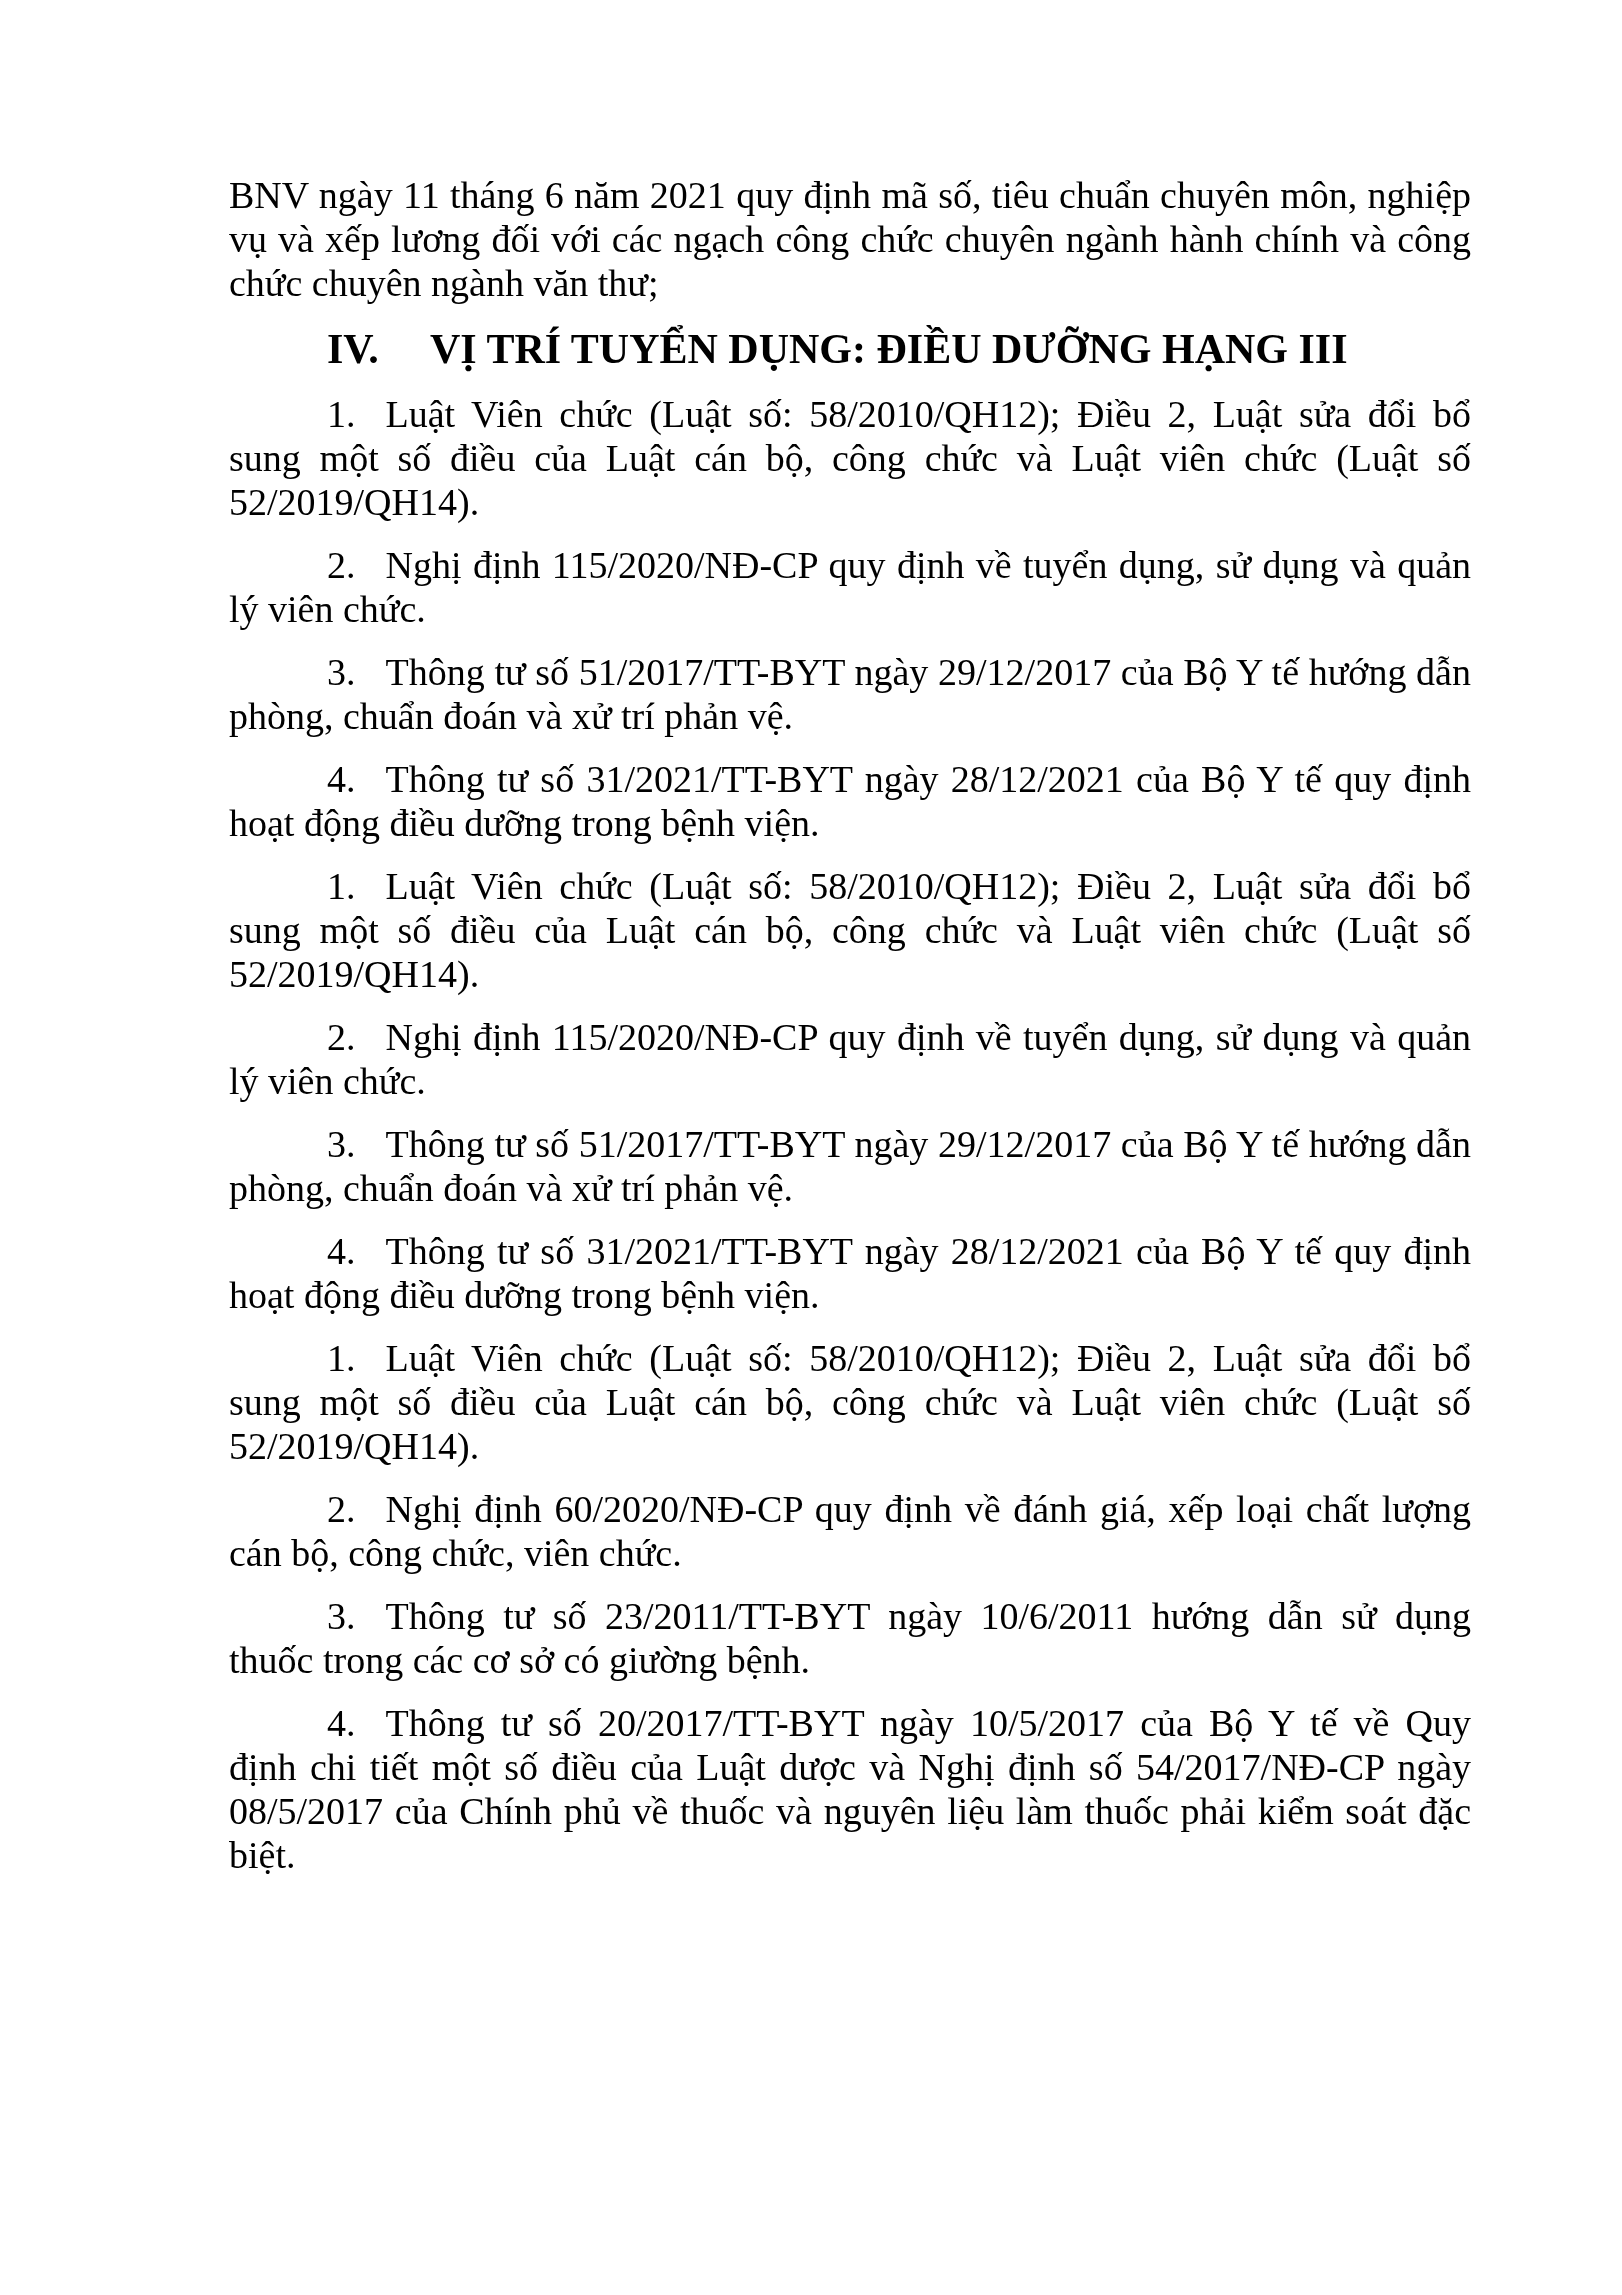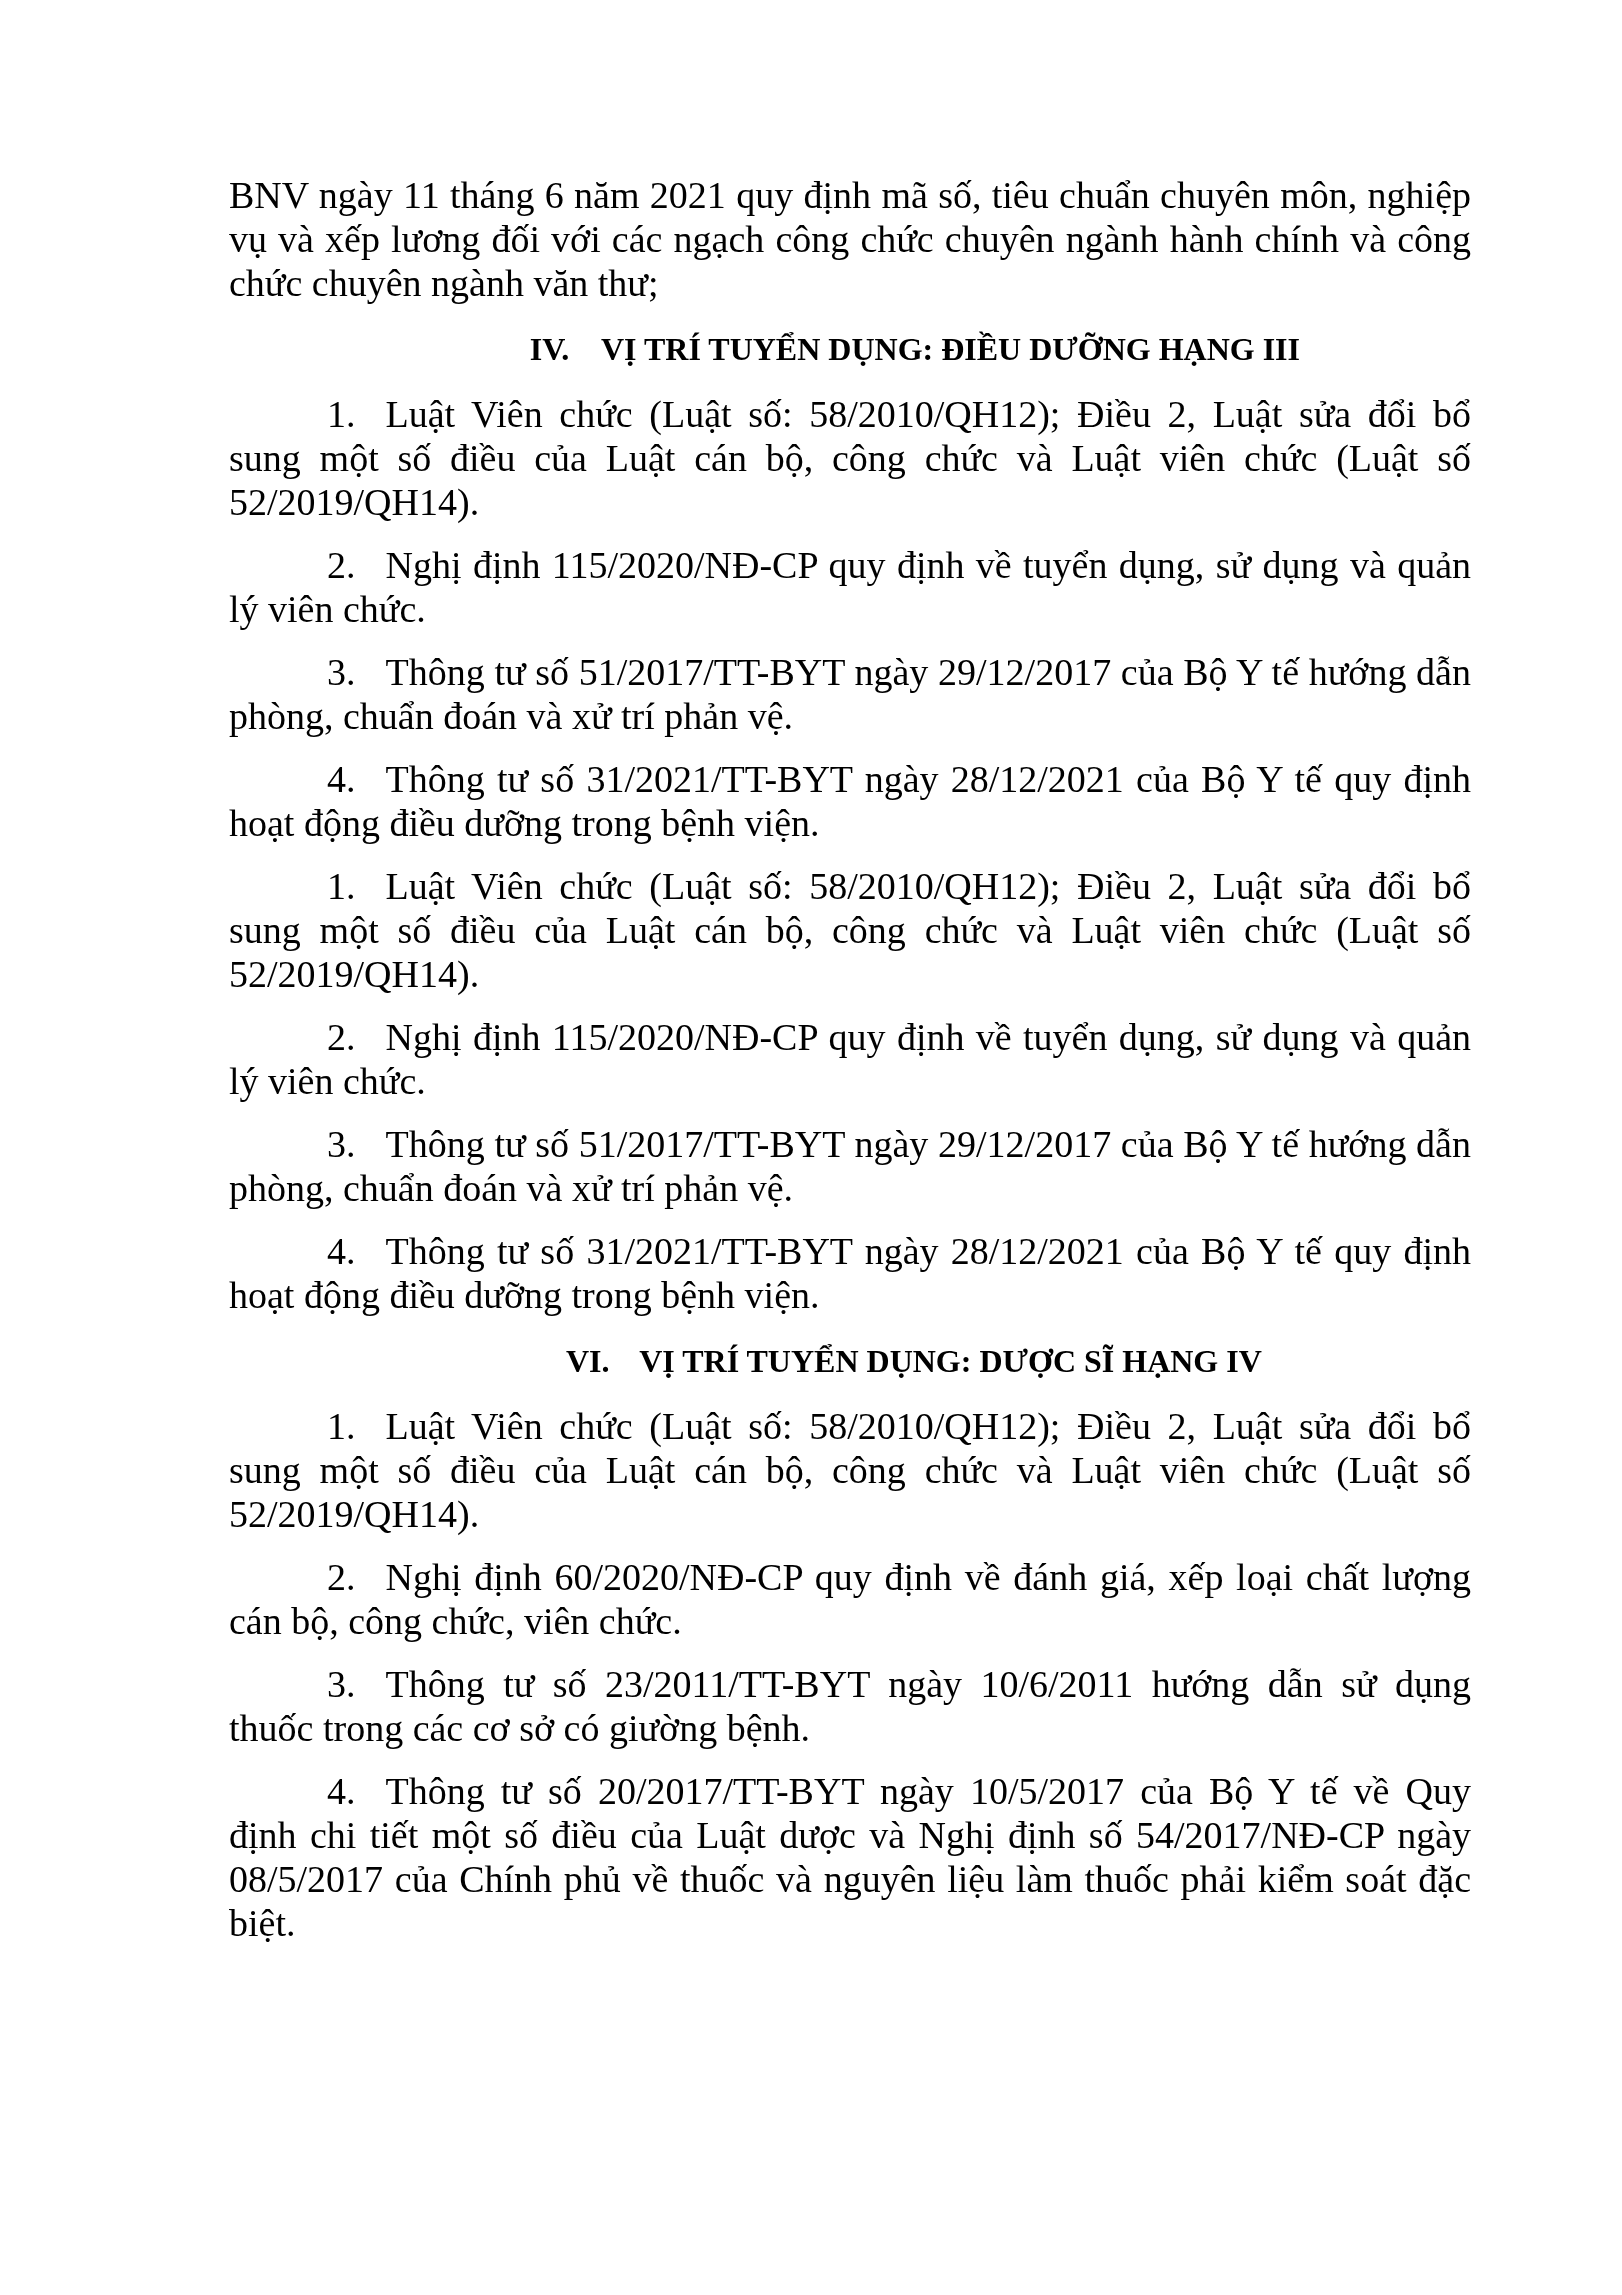--- a/index.html
+++ b/index.html
@@ -27,24 +27,24 @@
   }
   .para.cont {
     text-indent: 0;
   }
   .pnum {
     padding-right: 30px;
   }
   .heading {
     margin: 0 0 17px 0;
     font-weight: bold;
-    font-size: 32px;
+    font-size: 42px;
     line-height: 51px;
     text-indent: 98px;
-    text-align: center;
+    text-align: left;
   }
   .hnum {
     display: inline-block;
     width: 103px;
     text-indent: 0;
   }
 </style>
 </head>
 <body>
 
@@ -85,23 +85,20 @@
   </p>
 
   <p class="para">
     <span class="pnum">3.</span><span class="ptext">Thông tư số 51/2017/TT-BYT ngày 29/12/2017 của Bộ Y tế hướng dẫn phòng, chuẩn đoán và xử trí phản vệ.</span>
   </p>
 
   <p class="para">
     <span class="pnum">4.</span><span class="ptext">Thông tư số 31/2021/TT-BYT ngày 28/12/2021 của Bộ Y tế quy định hoạt động điều dưỡng trong bệnh viện.</span>
   </p>
 
-  <p class="heading">
-    <span class="hnum">VI.</span><span class="htext">VỊ TRÍ TUYỂN DỤNG: DƯỢC SĨ HẠNG IV</span>
-  </p>
 
   <p class="para">
     <span class="pnum">1.</span><span class="ptext">Luật Viên chức (Luật số: 58/2010/QH12); Điều 2, Luật sửa đổi bổ sung một số điều của Luật cán bộ, công chức và Luật viên chức (Luật số 52/2019/QH14).</span>
   </p>
 
   <p class="para">
     <span class="pnum">2.</span><span class="ptext">Nghị định 60/2020/NĐ-CP quy định về đánh giá, xếp loại chất lượng cán bộ, công chức, viên chức.</span>
   </p>
 
   <p class="para">

